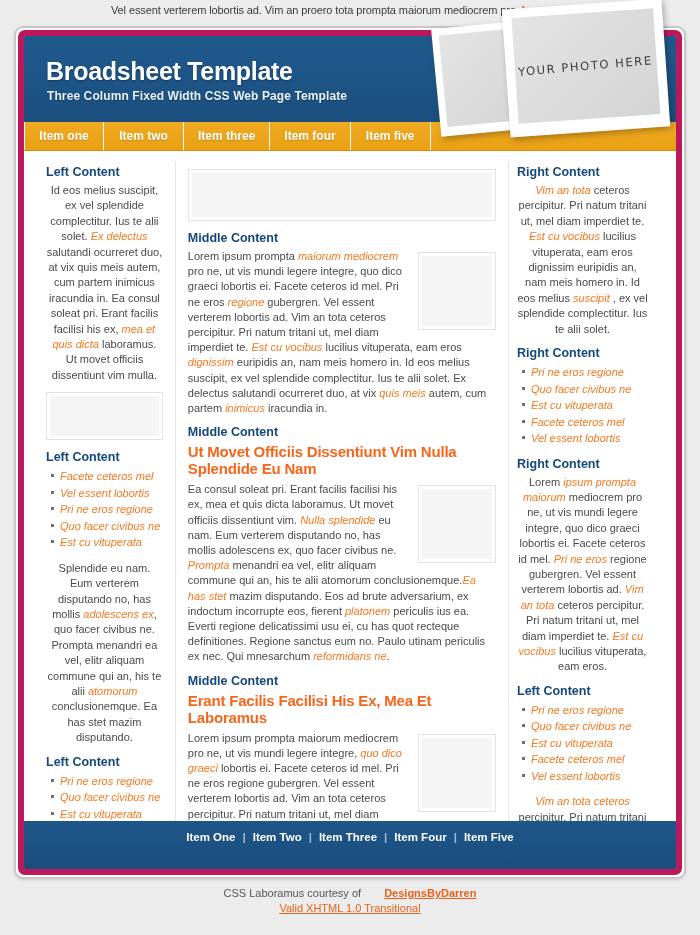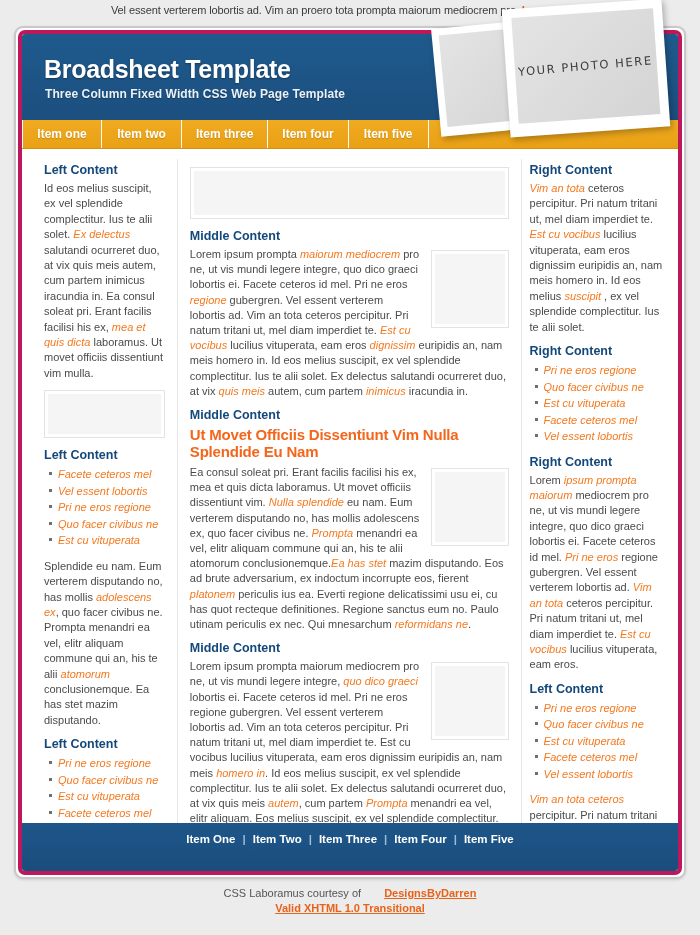--- a/index.html
+++ b/index.html
@@ -88,21 +88,21 @@
     border-radius: 9px;
     background: #fff;
     border: 2px solid #c8c8c8;
     box-shadow: 0 1px 3px rgba(0,0,0,0.12);
     overflow: hidden;
   }
   .frame-in {
     position: absolute;
     left: 2px; top: 2px; right: 2px; bottom: 2px;
     border-radius: 7px;
-    border: 4px solid #be185d;
+    border: 6px solid #be185d;
     background: #fff;
     overflow: hidden;
   }
 
   
   header.hdr {
     height: 86px;
     background: #1c5283;
     background: linear-gradient(#1f5a8d 0%, #1b4f7f 100%);
     position: relative;
@@ -147,21 +147,21 @@
     border-right: 1px solid #fbfbfb;
     text-shadow: 0 1px 1px rgba(0,0,0,0.18);
     min-width: 80px;
   }
   nav.mainnav a:first-child { border-left: 1px solid #fbfbfb; }
 
   
   .cols {
     display: flex;
     align-items: flex-start;
-    padding: 10px 1px 0 0;
+    padding: 10px 16px 0 0;
     height: 690px;
   }
   .col-left {
     width: 158px;
     padding: 4px 12px 0 22px;
   }
   .col-mid {
     width: 352px;
     padding: 4px 12px 0 0;
     border-left: 1px solid #e6e6e6;
@@ -186,21 +186,21 @@
     font-weight: bold;
     color: #f4661b;
     letter-spacing: -0.2px;
   }
   p.body {
     margin: 0 0 9px 0;
     font-size: 11px;
     line-height: 15.2px;
     color: #4a4a4a;
   }
-  .col-left p.body, .col-right p.body { line-height: 15.4px; }
+  .col-left p.body, .col-right p.body { line-height: 15.4px; text-align: center; }
   a.hl, .hl {
     color: #f4791f;
     text-decoration: none;
     font-style: italic;
   }
   ul.lst {
     margin: 2px 0 10px 0;
     padding: 0 0 0 14px;
     list-style: none;
   }
@@ -266,21 +266,21 @@
   
   .credits {
     position: absolute;
     left: 0; right: 0; top: 886px;
     text-align: center;
     font-size: 11px;
     color: #555;
     line-height: 15px;
   }
   .credits .brand { color: #e8621a; font-weight: bold; padding-left: 20px; }
-  .credits .valid { color: #e8621a; font-weight: bold; }
+  .credits .valid { color: #e8621a; font-weight: normal; }
 </style>
 </head>
 <body>
 
 <div class="topstrip">
   <span>Vel essent verterem lobortis ad. Vim an proero tota prompta maiorum mediocrem pro. </span><a href="#" class="learn">Learn More...</a>
 </div>
 
 <div class="shell">
 
@@ -347,20 +347,21 @@
 
           <h3 class="blk">Middle Content</h3>
           <h4 class="artitle">Ut Movet Officiis Dissentiunt Vim Nulla Splendide Eu Nam</h4>
           <div class="imgbox float">
               <div class="fill"></div>
             </div>
           <p class="body">Ea consul soleat pri. Erant facilis facilisi his ex, mea et quis dicta laboramus. Ut movet officiis dissentiunt vim. <a class="hl" href="#">Nulla splendide</a> eu nam. Eum verterem disputando no, has mollis adolescens ex, quo facer civibus ne. <a class="hl" href="#">Prompta</a> menandri ea vel, elitr aliquam commune qui an, his te alii atomorum conclusionemque.<a class="hl" href="#">Ea has stet</a> mazim disputando. Eos ad brute adversarium, ex indoctum incorrupte eos, fierent <a class="hl" href="#">platonem</a> periculis ius ea. Everti regione delicatissimi usu ei, cu has quot recteque definitiones. Regione sanctus eum no. Paulo utinam periculis ex nec. Qui mnesarchum <a class="hl" href="#">reformidans ne</a>.</p>
           <div class="clear"></div>
 
           <h3 class="blk">Middle Content</h3>
+          <h4 class="artitle">Erant Facilis Facilisi His Ex, Mea Et Laboramus</h4>
           <div class="imgbox float">
               <div class="fill"></div>
             </div>
           <p class="body">Lorem ipsum prompta maiorum mediocrem pro ne, ut vis mundi legere integre, <a class="hl" href="#">quo dico graeci</a> lobortis ei. Facete ceteros id mel. Pri ne eros regione gubergren. Vel essent verterem lobortis ad. Vim an tota ceteros percipitur. Pri natum tritani ut, mel diam imperdiet te. Est cu vocibus lucilius vituperata, eam eros dignissim euripidis an, nam meis <a class="hl" href="#">homero in</a>. Id eos melius suscipit, ex vel splendide complectitur. Ius te alii solet. Ex delectus salutandi ocurreret duo, at vix quis meis <a class="hl" href="#">autem</a>, cum partem <a class="hl" href="#">Prompta</a> menandri ea vel, elitr aliquam. Eos melius suscipit, ex vel splendide complectitur. Ius te alii solet. Ex delectus salutandi ocurreret duo, at vix quis meis , cum partem  menandri ea vel, elitr aliquam.</p>
           <div class="clear"></div>
         </div>
 
         <div class="col-right">
           <h3 class="blk">Right Content</h3>
           <p class="body"><a class="hl" href="#">Vim an tota</a> ceteros percipitur. Pri natum tritani ut, mel diam imperdiet te. <a class="hl" href="#">Est cu vocibus</a> lucilius vituperata, eam eros dignissim euripidis an, nam meis homero in. Id eos melius <a class="hl" href="#">suscipit</a> , ex vel splendide complectitur. Ius te alii solet.</p>

